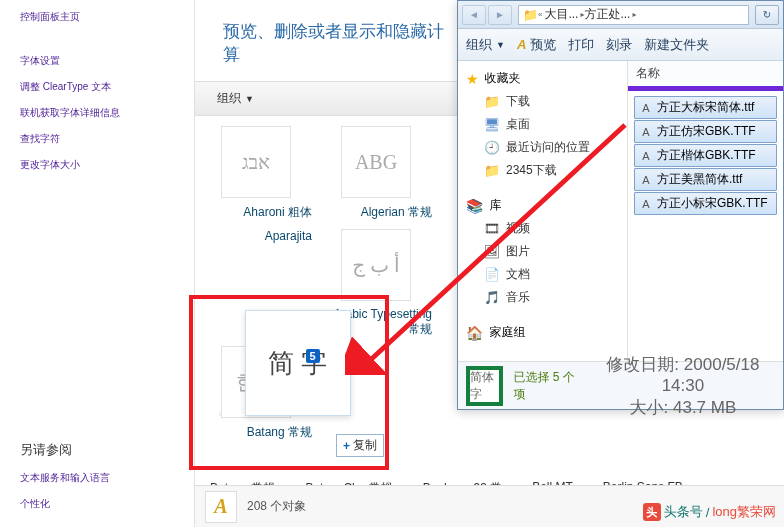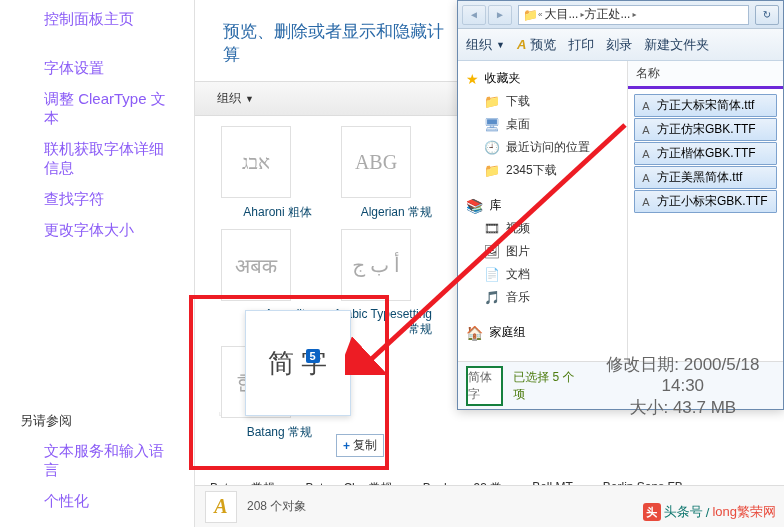--- a/index.html
+++ b/index.html
@@ -1,20 +1,20 @@
 <!DOCTYPE html>
 <html><head>
   <meta charset="utf-8">
   <style>
     * { margin: 0; padding: 0; box-sizing: border-box; }
     body { font-family: "Microsoft YaHei", "Segoe UI", sans-serif; font-size: 12px; background: #fff; width: 784px; height: 527px; overflow: hidden; position: relative; }
     
     .left-panel { position: absolute; left: 0; top: 0; width: 195px; height: 527px; background: #fff; border-right: 1px solid #e0e0e0; }
     .left-panel .section { padding: 4px 0; }
-    .left-panel .nav-item { display: block; padding: 6px 20px; color: #8b5cf6; cursor: pointer; font-size: 15px; margin-left: 24px; }
+    .left-panel .nav-item { display: block; padding: 6px 20px; color: #4c1d95; cursor: pointer; font-size: 10px; }
     .left-panel .bottom-section { position: absolute; bottom: 10px; left: 0; width: 100%; }
     .left-panel .section-title { padding: 6px 20px; color: #333; font-size: 13px; }
     
     .main-panel { position: absolute; left: 195px; top: 0; width: 262px; height: 412px; background: #fff; }
     .main-title { color: #2b6aa8; font-size: 17px; padding: 20px 0 15px 28px; }
     .toolbar { padding: 5px 14px; display: flex; align-items: center; background: linear-gradient(#f8f8f8, #eaeaea); border-top: 1px solid #ddd; border-bottom: 1px solid #ddd; }
     .toolbar-btn { padding: 3px 8px; color: #333; display: flex; align-items: center; gap: 4px; }
     .dropdown-arrow { font-size: 9px; }
     
     .font-grid { padding: 10px 5px; position: relative; }
@@ -55,27 +55,27 @@
     .tree-header { display: flex; align-items: center; gap: 6px; padding: 3px 8px; font-size: 12px; }
     .tree-header .star { color: #f7b500; font-size: 14px; }
     .tree-header .lib { color: #6ba8e0; font-size: 14px; }
     .tree-header .home { color: #4a8cc7; font-size: 14px; }
     .tree-item { display: flex; align-items: center; gap: 6px; padding: 3px 8px 3px 26px; font-size: 12px; color: #333; }
     .tree-icon { width: 16px; height: 16px; display: flex; align-items: center; justify-content: center; font-size: 13px; }
     .folder-ico { color: #f0c674; }
     .desktop-ico { color: #5b8ec9; }
     
     .file-panel { flex: 1; }
-    .file-header { padding: 4px 8px; border-bottom: 3px solid #6d28d9; font-size: 12px; color: #444; background: #fafcfe; }
+    .file-header { padding: 4px 8px; border-bottom: 5px solid #6d28d9; font-size: 12px; color: #444; background: #fafcfe; }
     .file-list { padding: 4px; }
     .file-item { display: flex; align-items: center; gap: 4px; padding: 2px 4px; margin: 1px 2px; border: 1px solid #7da2ce; background: linear-gradient(#e8f1fb, #cfe3f8); font-size: 12px; border-radius: 1px; }
     .file-ico { width: 14px; height: 14px; display: flex; align-items: center; justify-content: center; font-size: 11px; color: #555; }
     
     .explorer-status { height: 48px; border-top: 1px solid #ddd; display: flex; align-items: center; padding: 0 8px; background: #f4f8fc; gap: 10px; }
-    .es-icon { width: 40px; height: 40px; background: #fff; border: 2px solid #15803d; display: flex; align-items: center; justify-content: center; font-size: 12px; color: #666; }
+    .es-icon { width: 40px; height: 40px; background: #fff; border: 4px solid #15803d; display: flex; align-items: center; justify-content: center; font-size: 12px; color: #666; }
     .es-text { font-size: 12px; color: #4d7c0f; }
     .es-meta { font-size: 17px; color: #666; margin-left: auto; text-align: center; }
     
     .watermark { position: absolute; bottom: 6px; right: 8px; font-size: 13px; display: flex; align-items: center; gap: 3px; z-index: 100; }
     .wm-logo { width: 18px; height: 18px; background: #e84b3c; border-radius: 3px; color: #fff; display: flex; align-items: center; justify-content: center; font-size: 11px; font-weight: bold; }
     .wm-text { color: #0f766e; }
     .wm-highlight { color: #e84b3c; }
     
     .bottom-fonts { position: absolute; left: 210px; top: 480px; display: flex; gap: 30px; font-size: 12px; color: #333; }
   </style>
@@ -114,21 +114,20 @@
         <div class="font-icon">אבג</div>
         <div class="font-label">Aharoni 粗体</div>
       </div>
       <div class="font-item">
         <div class="font-icon">ABG</div>
         <div class="font-label">Algerian 常规</div>
       </div>
     </div>
     <div class="font-row">
       <div class="font-item">
-        <div class="font-icon">अबक</div>
         <div class="font-label">Aparajita</div>
       </div>
       <div class="font-item">
         <div class="font-icon">أ ب ج</div>
         <div class="font-label">Arabic Typesetting 常规</div>
       </div>
     </div>
     <div class="font-row">
       <div class="font-item">
         <div class="font-icon">한글</div>

